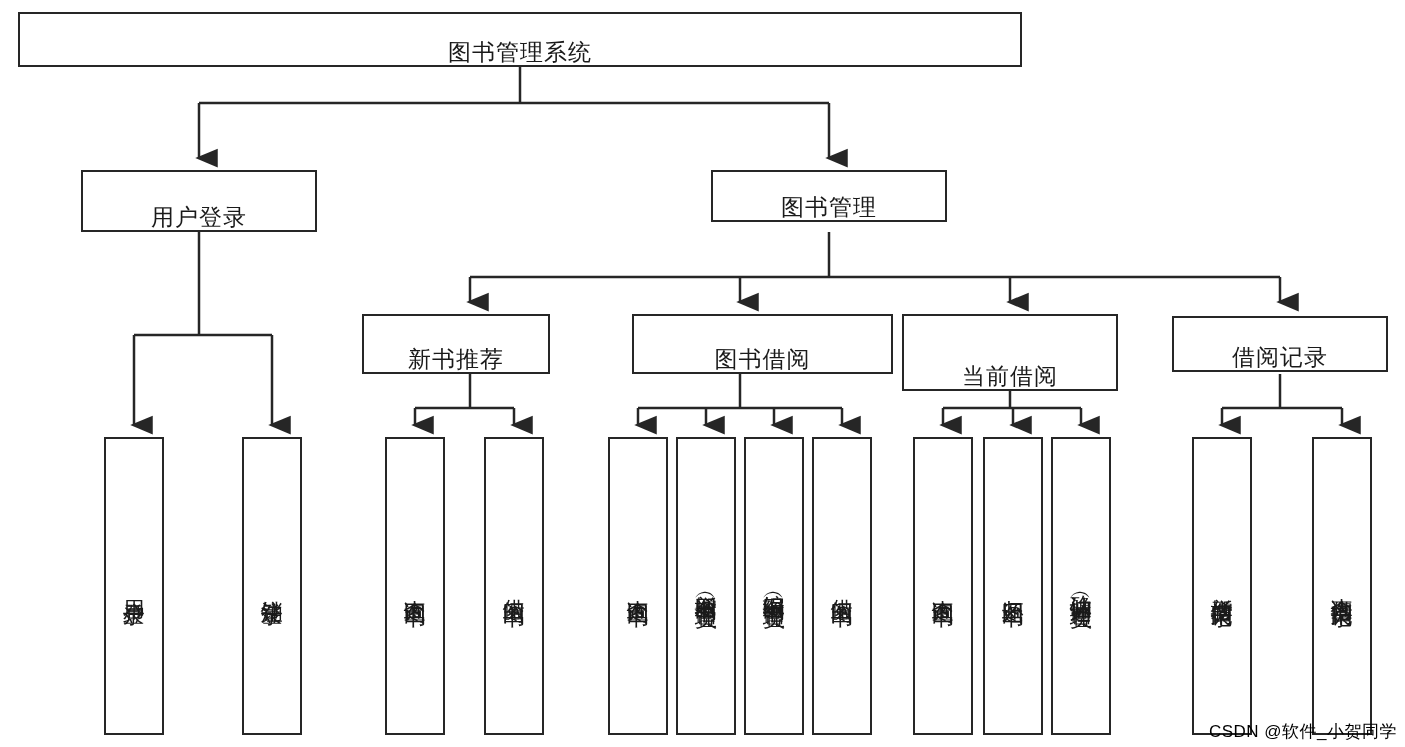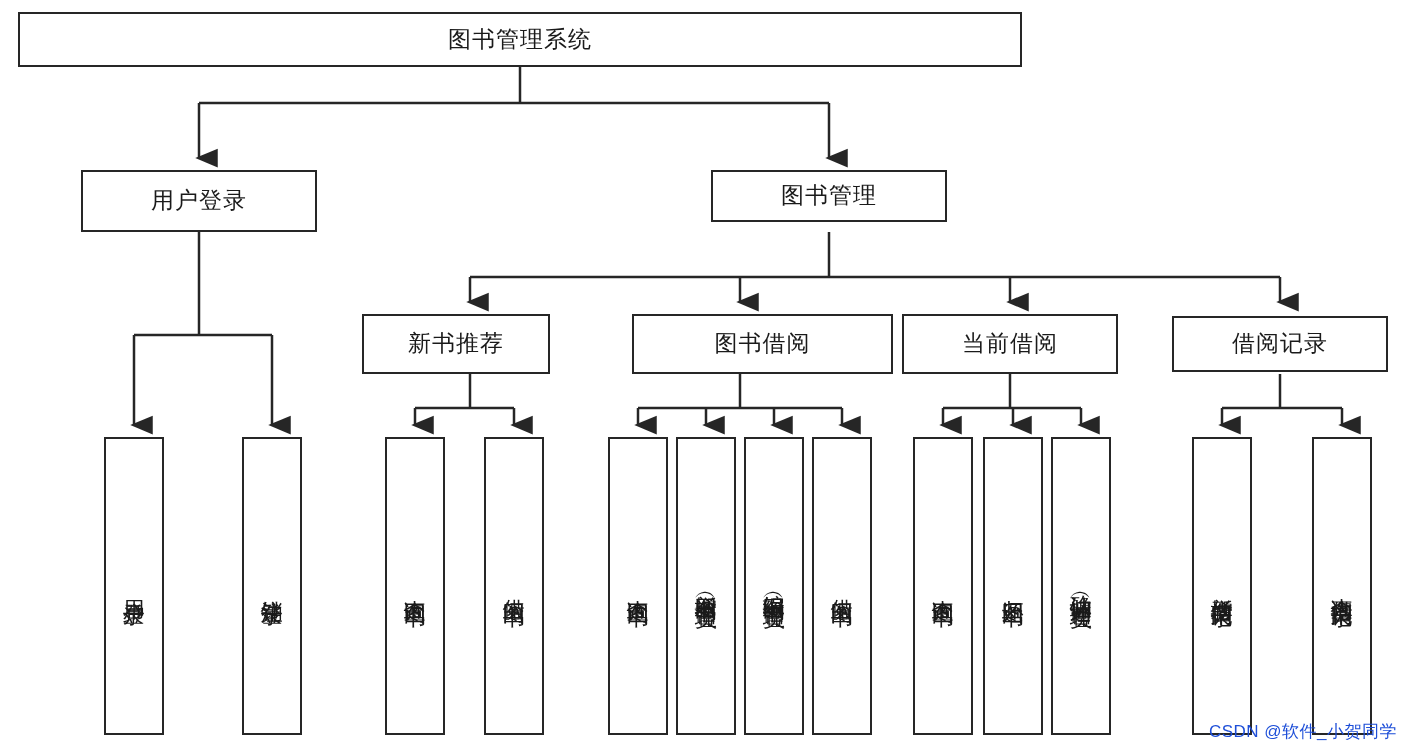--- a/index.html
+++ b/index.html
@@ -23,21 +23,21 @@
     width: 1405px;
     height: 747px;
     pointer-events: none;
   }
   .node {
     position: absolute;
     box-sizing: border-box;
     background: #ffffff;
     border: 2.5px solid #262626;
     display: flex;
-    align-items: center;
+    align-items: flex-end;
     justify-content: center;
     color: #1a1a1a;
     z-index: 2;
   }
   .node.horizontal {
     font-size: 23px;
     letter-spacing: 1px;
     line-height: 1.1;
   }
   .node.vertical {
@@ -59,21 +59,21 @@
     width: 100%;
     display: flex;
     align-items: center;
     justify-content: center;
   }
   .watermark {
     position: absolute;
     right: 8px;
     bottom: 4px;
     font-size: 17px;
-    color: #1d4ed8;
+    color: #000000;
     z-index: 5;
     white-space: nowrap;
     letter-spacing: 0.5px;
   }
 </style>
 </head>
 <body>
 
 <div id="canvas">
 
@@ -137,21 +137,21 @@
   <div class="node horizontal" style="left:711px; top:170px; width:236px; height:52px;">
     <span>图书管理</span>
   </div>
 
   <div class="node horizontal" style="left:362px; top:314px; width:188px; height:60px;">
     <span>新书推荐</span>
   </div>
   <div class="node horizontal" style="left:632px; top:314px; width:261px; height:60px;">
     <span>图书借阅</span>
   </div>
-  <div class="node horizontal" style="left:902px; top:314px; width:216px; height:60px;">
+  <div class="node horizontal" style="left:902px; top:314px; width:216px; height:77px;">
     <span>当前借阅</span>
   </div>
   <div class="node horizontal" style="left:1172px; top:316px; width:216px; height:56px;">
     <span>借阅记录</span>
   </div>
 
   <div class="node vertical" style="left:104px; top:437px; width:60px; height:298px;">
     <span class="vwrap">
         <span class="vtext">用户登录</span>
       </span>

